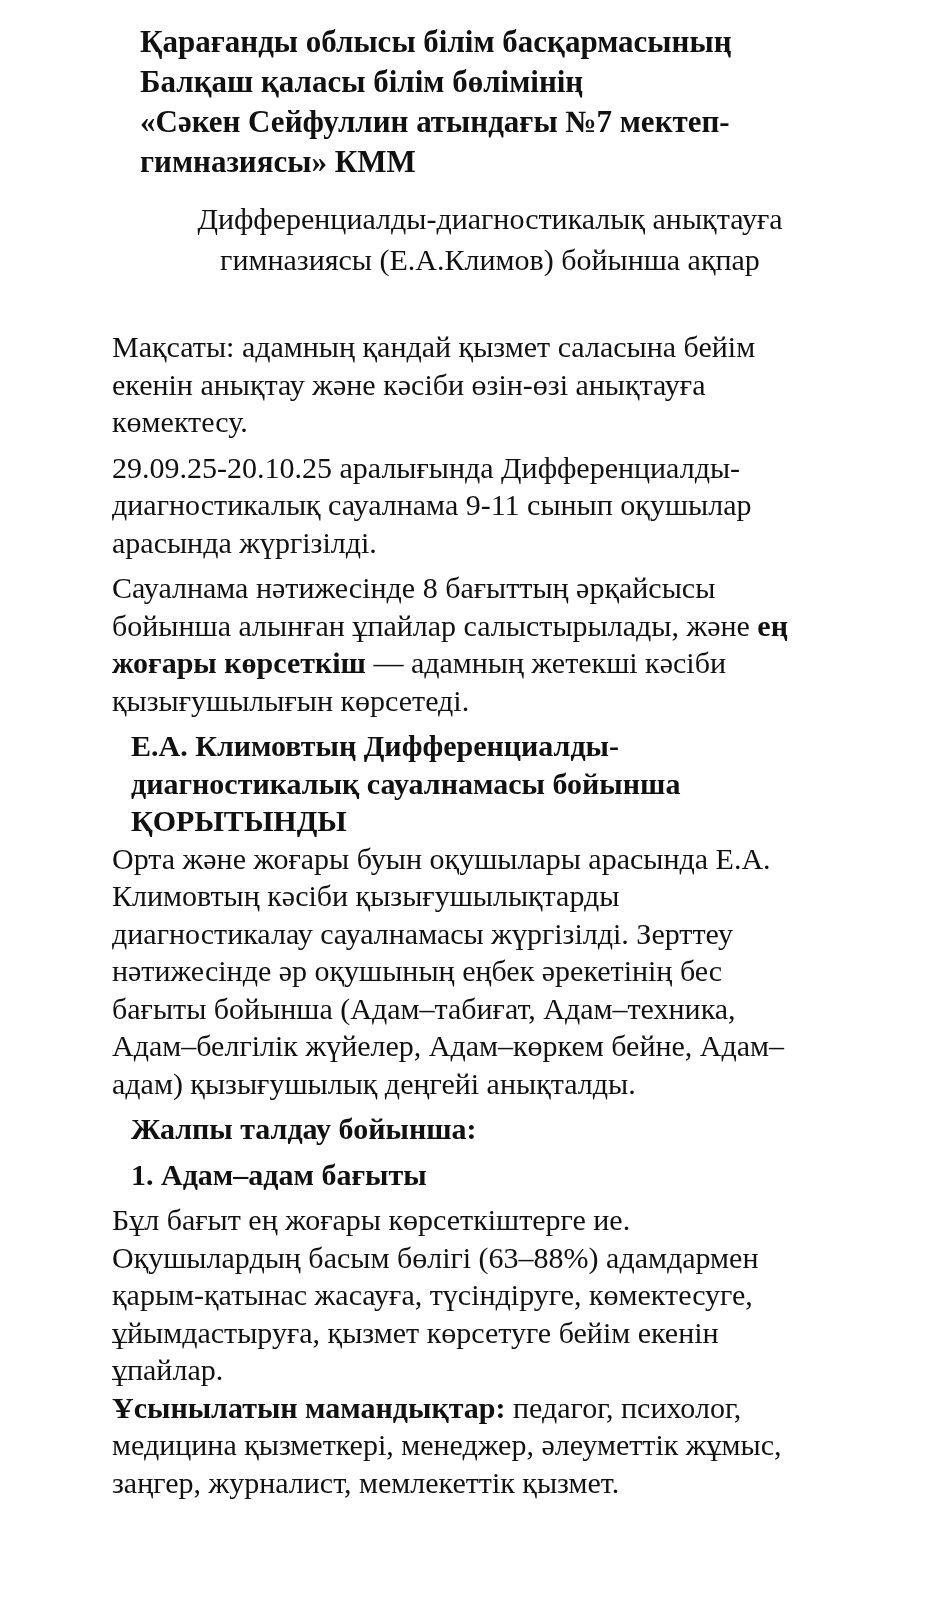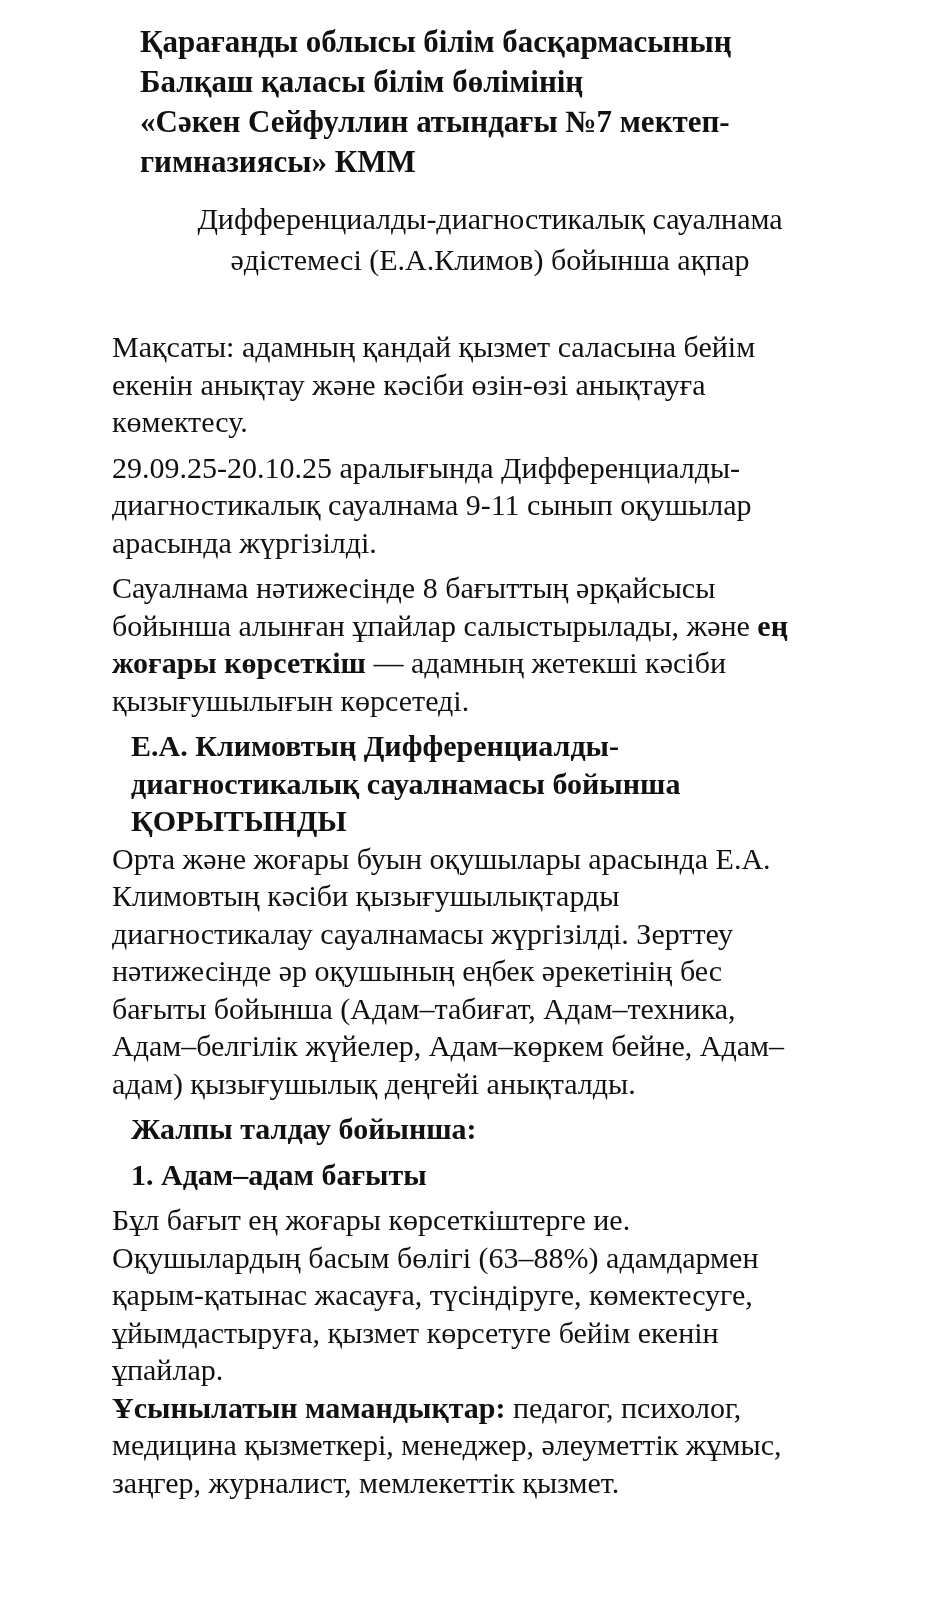--- a/index.html
+++ b/index.html
@@ -59,22 +59,22 @@
 <div class="page">
 
   <div class="header">
     <div>Қарағанды облысы білім басқармасының</div>
     <div>Балқаш қаласы білім бөлімінің</div>
     <div>«Сәкен Сейфуллин атындағы №7 мектеп-</div>
     <div>гимназиясы» КММ</div>
   </div>
 
   <div class="subtitle">
-    <div>Дифференциалды-диагностикалық сауалнама</div>
-    <div>әдістемесі (Е.А.Климов) бойынша ақпар</div>
+    <div>Дифференциалды-диагностикалық анықтауға</div>
+    <div>гимназиясы (Е.А.Климов) бойынша ақпар</div>
   </div>
 
   <div class="body">
 
     <div class="para">
       <div class="line">Мақсаты: адамның қандай қызмет саласына бейім</div>
       <div class="line">екенін анықтау және кәсіби өзін-өзі анықтауға</div>
       <div class="line">көмектесу.</div>
     </div>
 

